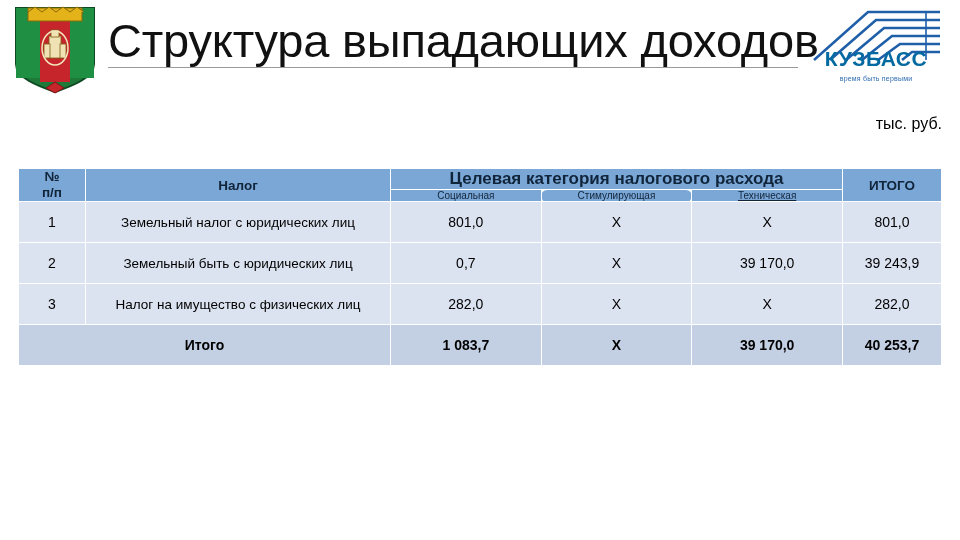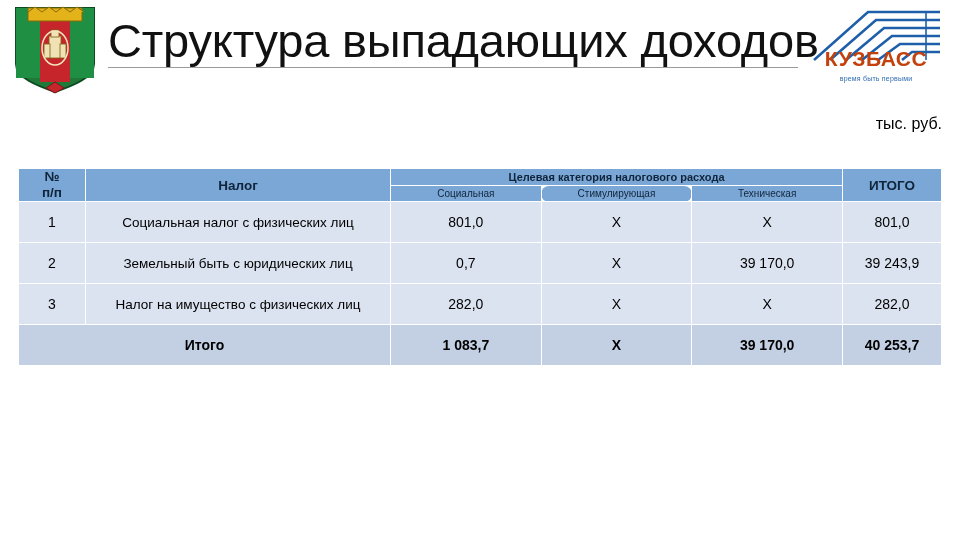--- a/index.html
+++ b/index.html
@@ -64,21 +64,21 @@
     height: 76px;
   }
   .kuz-word {
     position: absolute;
     left: 0;
     bottom: 13px;
     width: 140px;
     text-align: center;
     font-size: 21px;
     font-weight: bold;
-    color: #c2410c;
+    color: #0369a1;
     letter-spacing: 0.5px;
   }
   .kuz-slogan {
     position: absolute;
     left: 0;
     bottom: 2px;
     width: 140px;
     text-align: center;
     font-size: 7px;
     color: #2f6cb0;
@@ -113,30 +113,30 @@
     padding: 0 4px;
     text-align: center;
     vertical-align: middle;
   }
   thead th {
     background: #7ba7d7;
     color: #10243a;
     font-weight: bold;
     font-size: 13.5px;
   }
-  thead th.spangroup { font-size: 11px; }
+  thead th.spangroup { font-size: 17px; }
   thead th.subhdr {
     font-weight: normal;
     font-size: 10px;
   }
   th.c0 { width: 58px; }
   th.c1 { width: 296px; }
   th.c2 { width: 140px; }
   th.c3 { width: 140px; border-radius: 8px; }
-  th.c4 { width: 110px; }
+  th.c4 { width: 110px; text-decoration: underline; }
   th.c5 { width: 90px; }
 
   tbody td { height: 40px; }
   tbody tr.body-row td { background: #dce3f0; }
   tbody tr.body-row td.name {
     text-align: center;
     font-size: 13.5px;
   }
   tbody tr.body-row td.num { font-size: 14px; }
   tbody tr.total-row td {
@@ -222,21 +222,21 @@
       </tr>
       <tr>
         <th class="c2 subhdr">Социальная</th>
         <th class="c3 subhdr">Стимулирующая</th>
         <th class="c4 subhdr">Техническая</th>
       </tr>
     </thead>
     <tbody>
       <tr class="body-row">
         <td class="num">1</td>
-        <td class="name">Социальная налог с физических лиц</td>
+        <td class="name">Земельный налог с юридических лиц</td>
         <td class="num">801,0</td>
         <td class="num">X</td>
         <td class="num">X</td>
         <td class="num">801,0</td>
       </tr>
       <tr class="body-row">
         <td class="num">2</td>
         <td class="name">Земельный быть с юридических лиц</td>
         <td class="num">0,7</td>
         <td class="num">X</td>

